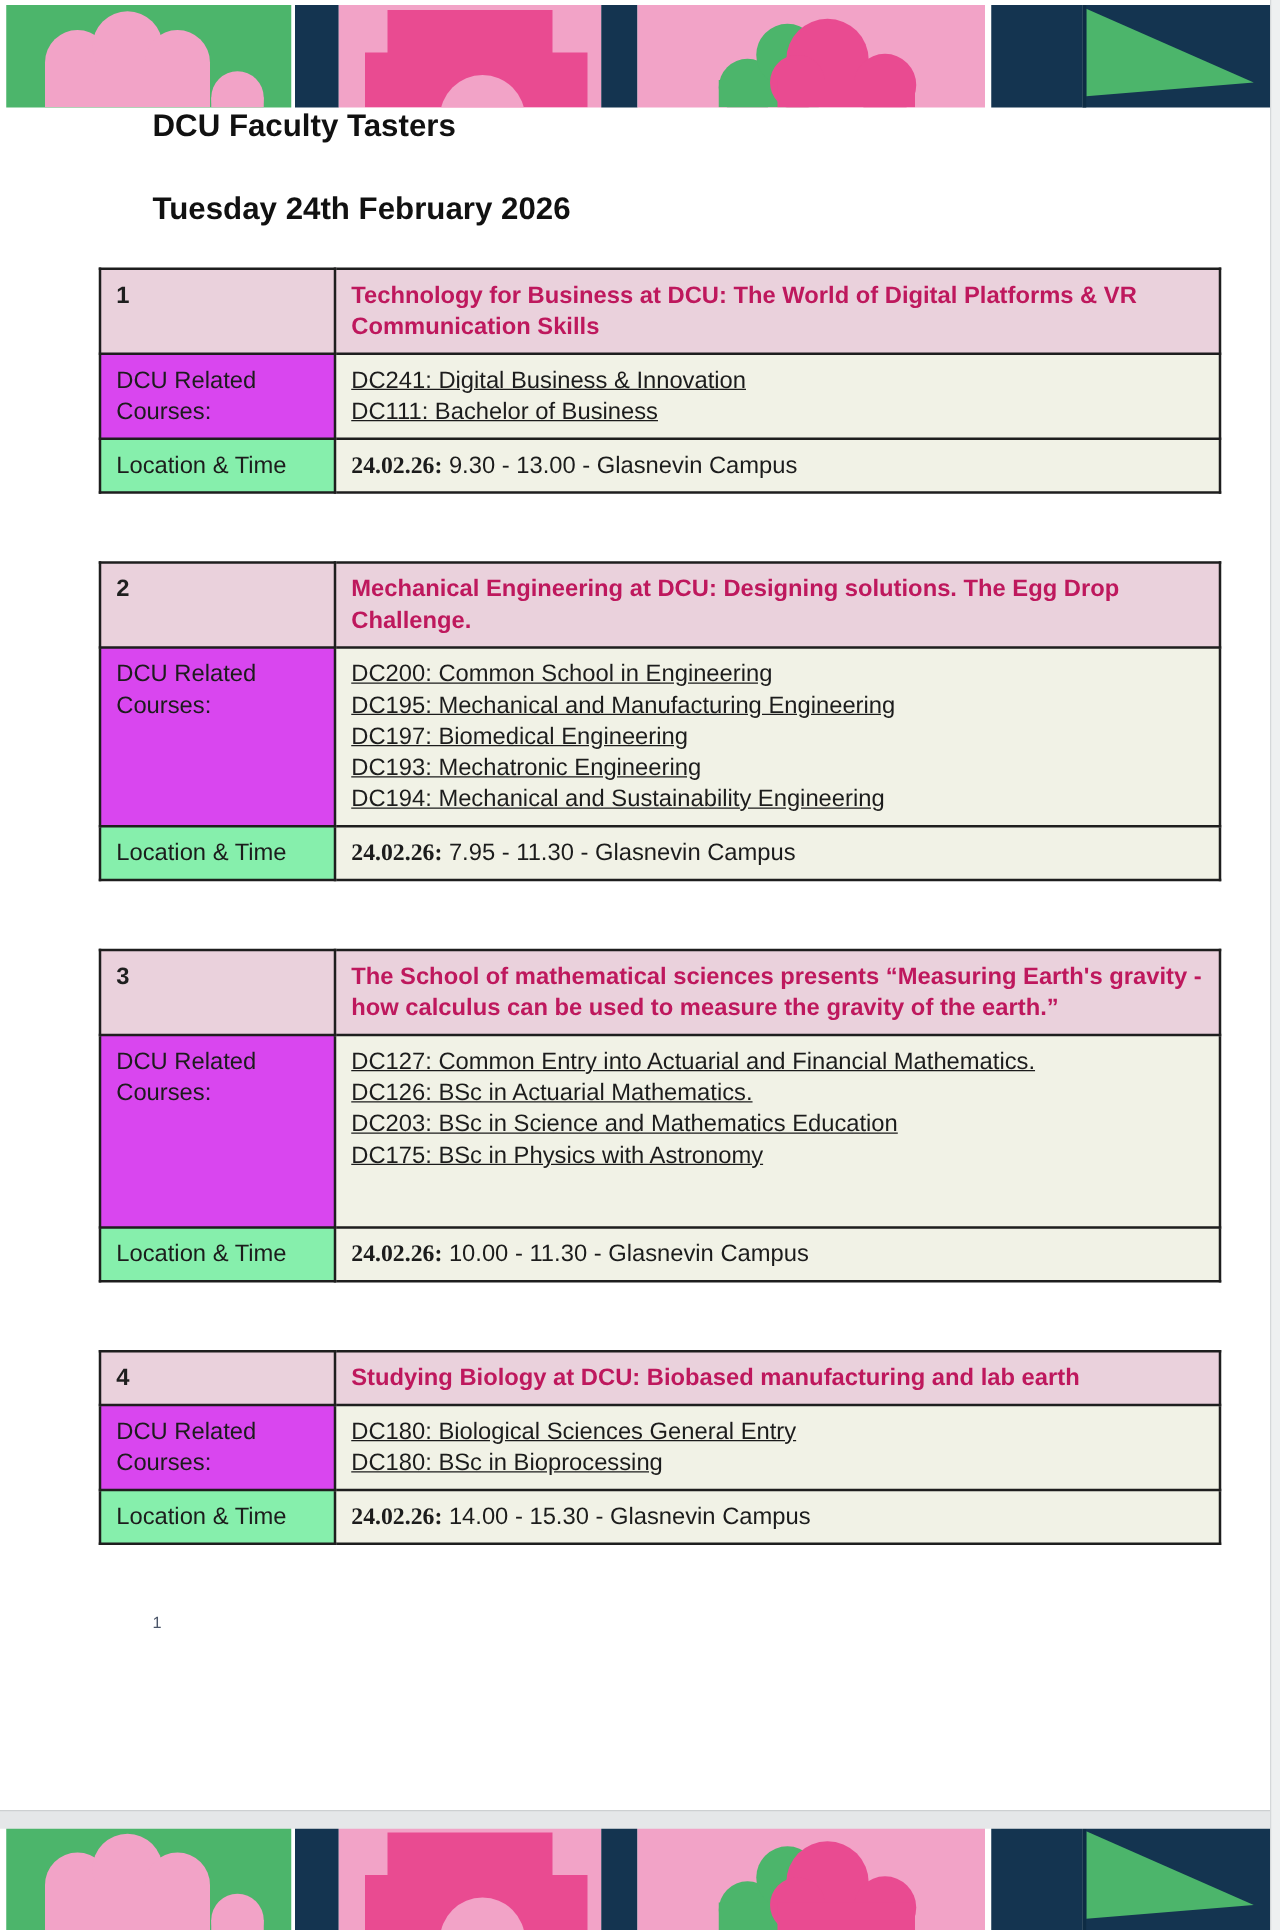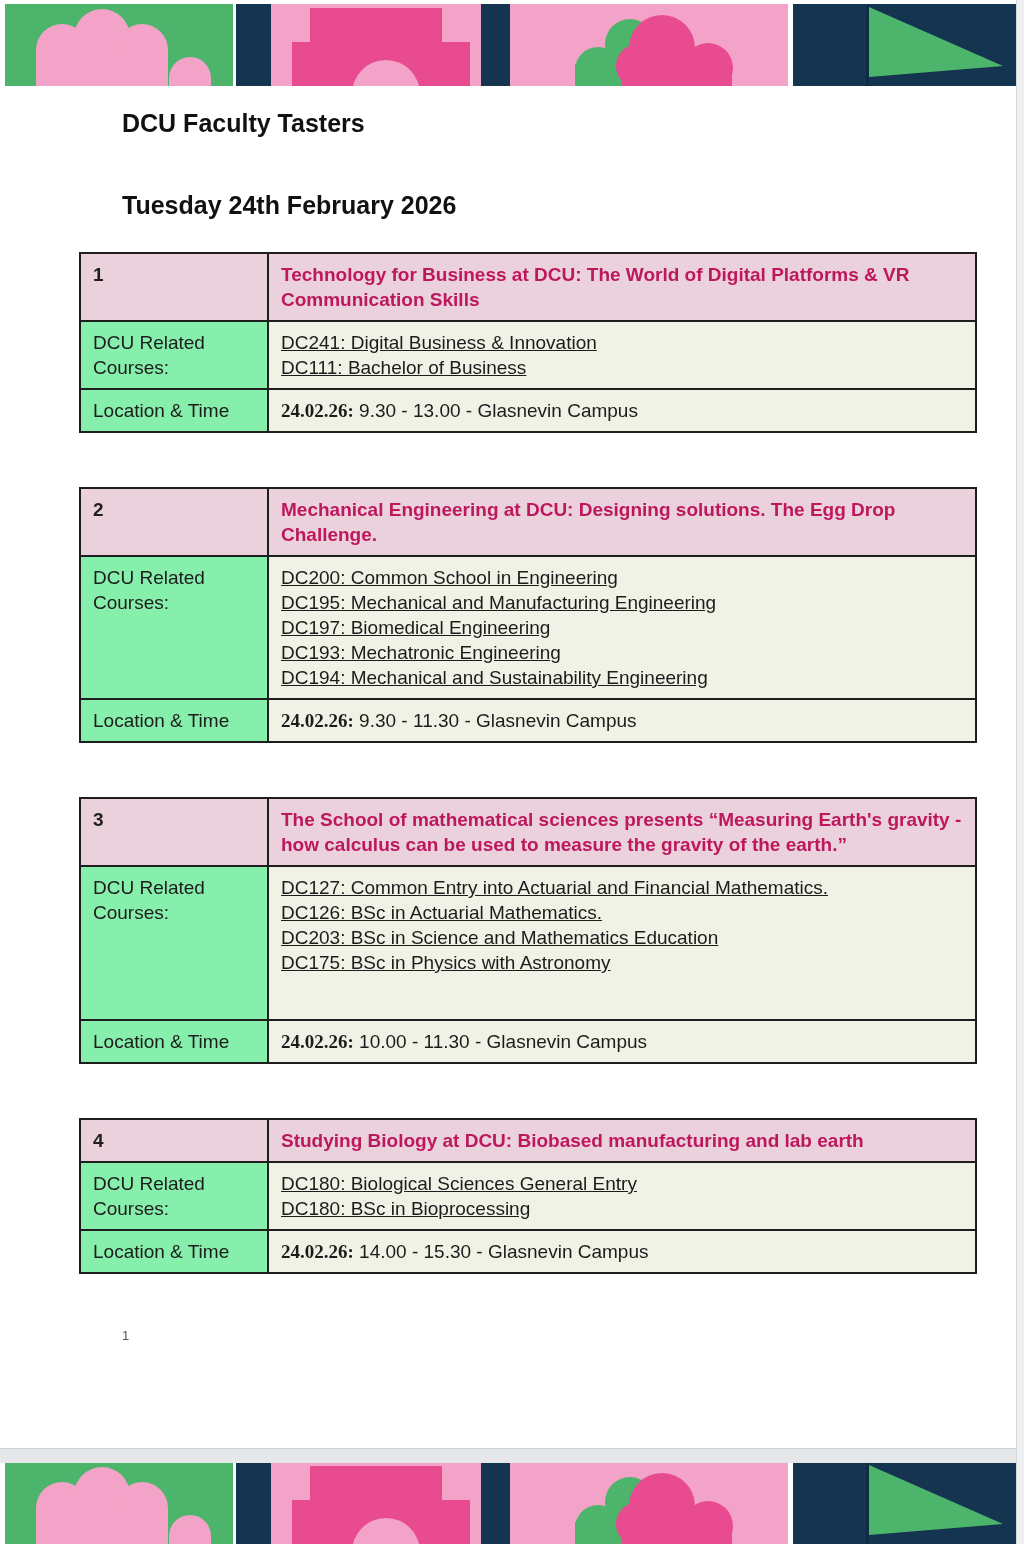--- a/index.html
+++ b/index.html
@@ -22,34 +22,34 @@
   .bar2{left:481px;width:29px;}
   .tile-cloud{left:510px;width:278px;background:#f2a3c7;}
   .bar3{left:793px;width:73px;}
   .tile-play{left:866px;width:150px;background:#143450;border-left:3px solid #0e2c44;}
   
   .right-gutter{position:absolute;top:0;left:1016px;width:8px;height:1544px;
     background:#eef0f1;border-left:1px solid #d5d8da;}
   .bottom-strip{position:absolute;left:0;top:1448px;width:1024px;height:14px;
     background:#e5e7e9;border-top:1px solid #cdd0d2;}
   
-  .content{position:relative;padding:108px 0 0 79px;}
+  .content{position:relative;padding:86px 0 0 79px;}
   h1,h2{font-size:25px;line-height:30px;color:#111;margin:0 0 0 43px;font-weight:bold;}
-  h2{margin-top:52px;margin-bottom:32px;}
+  h2{margin-top:36px;margin-bottom:32px;}
   table.session{
     border-collapse:collapse;width:898px;margin:0 0 54px 0;
     table-layout:fixed;
   }
   table.session td{
     border:2px solid #1e1e1e;vertical-align:top;
     font-size:19px;line-height:25px;padding:8px 12px;
   }
   td.c1{width:162px;}
   .pink{background:#ead1dc;}
-  .blue{background:#86efac;}
+  .blue{background:#d946ef;}
   .green{background:#86efac;}
   .cream{background:#f1f2e6;}
   td.num{font-weight:bold;color:#1f1f1f;}
   td.title{font-weight:bold;color:#be185d;line-height:27px;padding-top:10px;padding-bottom:10px;}
   td.courses{white-space:pre-line;text-decoration:underline;}
   .row-tall td{height:136px;}
   .b{font-weight:bold;font-family:Liberation Serif, serif;}
   .page-number{margin:26px 0 0 43px;font-size:13px;color:#4a5568;}
 </style>
 </head>
@@ -130,21 +130,21 @@
     <tr>
       <td class="c1 blue">DCU Related Courses:</td>
       <td class="cream courses">DC200: Common School in Engineering
 DC195: Mechanical and Manufacturing Engineering
 DC197: Biomedical Engineering
 DC193: Mechatronic Engineering
 DC194: Mechanical and Sustainability Engineering</td>
     </tr>
     <tr>
       <td class="c1 green">Location &amp; Time</td>
-      <td class="cream"><span class="b">24.02.26:</span><span> 9.30 - 11.30 - Glasnevin Campus</span></td>
+      <td class="cream"><span class="b">24.02.26:</span><span> 7.95 - 11.30 - Glasnevin Campus</span></td>
     </tr>
   </tbody>
     </table>
 
   <table class="session">
     <tbody>
         <tr>
       <td class="c1 pink num">3</td>
       <td class="pink title">The School of mathematical sciences presents “Measuring Earth's gravity - how calculus can be used to measure the gravity of the earth.”</td>
     </tr>

